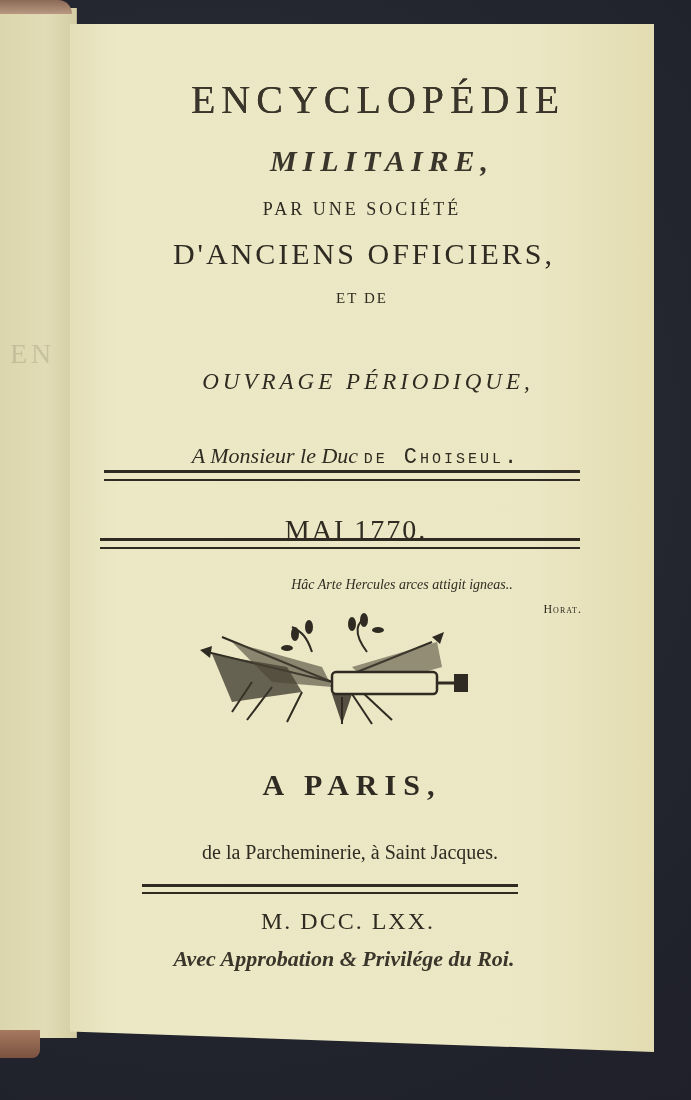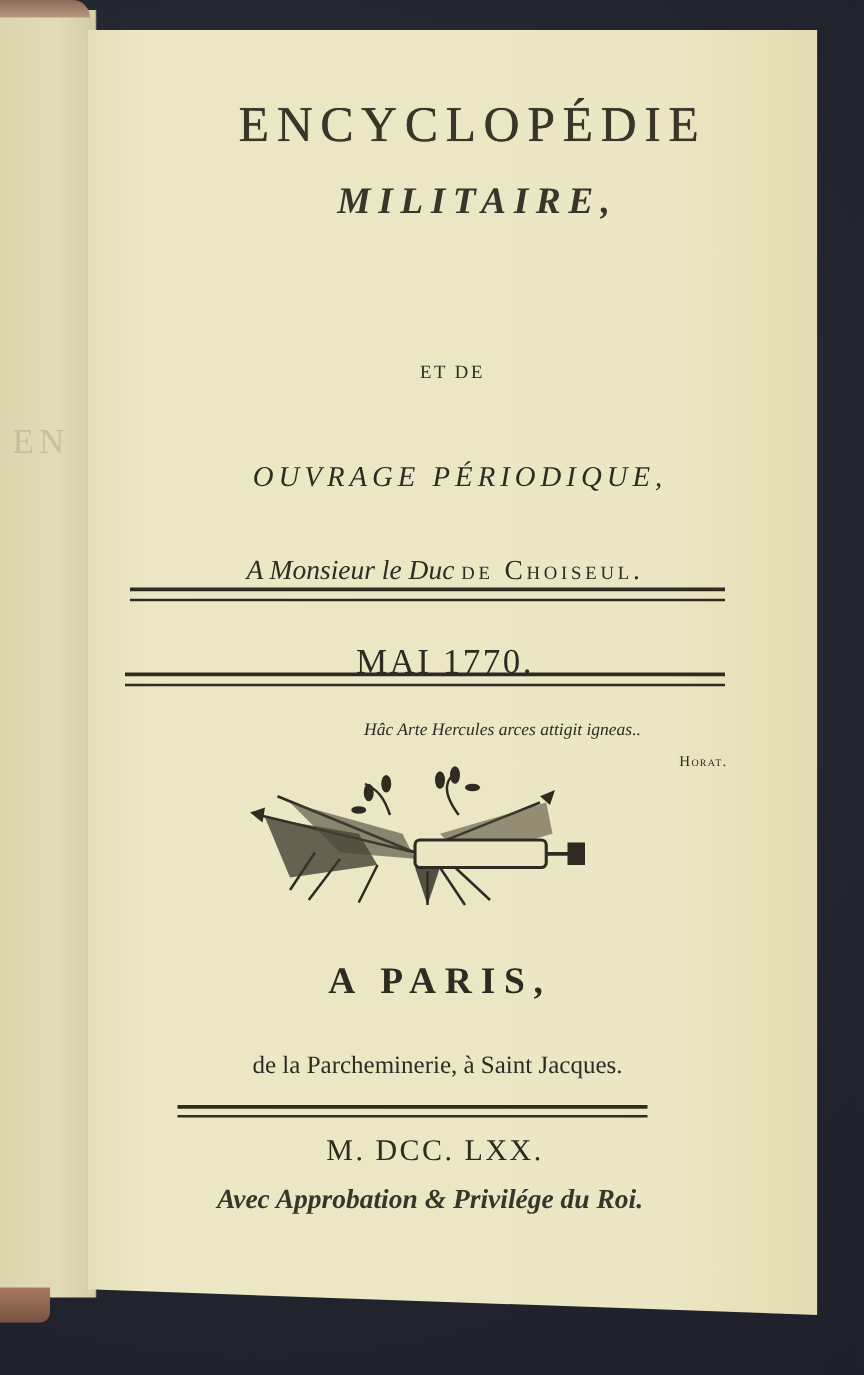--- a/index.html
+++ b/index.html
@@ -41,21 +41,21 @@
     font-weight:normal; text-shadow: 0 0 0.6px #3a352a;
   }
   .subtitle { top:120px; left:20px; font-size:30px; font-style:italic; font-weight:bold; letter-spacing:6px; color:#3a352a; }
   .par { top:175px; font-size:18px; letter-spacing:3px; font-variant:small-caps; }
   .anciens { top:213px; left:2px; font-size:30px; letter-spacing:3px; }
   .etde { top:266px; font-size:15px; letter-spacing:2px; }
   .gens { top:296px; left:-6px; font-size:29px; letter-spacing:4px; }
   .ouvrage { top:345px; left:6px; font-size:23px; font-style:italic; letter-spacing:4px; }
   .dedie { top:390px; font-size:15px; letter-spacing:4px; }
   .dedic { top:419px; left:-6px; font-size:22px; font-style:italic; }
-  .dedic .sc { font-style:normal; font-variant:small-caps; letter-spacing:3px; }
+  .dedic .sc { font-style:normal; font-variant:small-caps; letter-spacing:3px;font-family:Liberation Mono, monospace; }
   .rule { position:absolute; height:0; border-top:3px solid #2f2b22; }
   .rule2 { position:absolute; height:0; border-top:2px solid #2f2b22; }
   .mai { top:490px; left:-6px; font-size:28px; letter-spacing:2px; }
   .motto { top:553px; left:40px; font-size:14px; font-style:italic; }
   .horat { top:578px; left:0; text-align:right; width:512px; font-size:12px; letter-spacing:1px; font-variant:small-caps; }
   .vignette { position:absolute; left:122px; top:588px; width:280px; height:115px; }
   .paris { top:744px; left:-10px; font-size:30px; font-weight:bold; letter-spacing:7px; }
   .chez { top:792px; left:-6px; font-size:17px; }
   .chez .sc { font-variant:small-caps; letter-spacing:1px; }
   .parch { top:817px; left:-12px; font-size:20px; }
@@ -68,20 +68,22 @@
 <div>
   <div class="left-page">
     <span class="ghost-text">EN</span>
   </div>
   <div class="leather-top"></div>
   <div class="leather-bottom"></div>
 
   <div class="page ink">
     <div class="line title">ENCYCLOPÉDIE</div>
     <div class="line subtitle">MILITAIRE,</div>
+    <div class="line par">PAR UNE SOCIÉTÉ</div>
+    <div class="line anciens">D'ANCIENS OFFICIERS,</div>
     <div class="line etde">ET DE</div>
     <div class="line ouvrage">OUVRAGE PÉRIODIQUE,</div>
     <div class="line dedic">
       <span>A Monsieur le Duc </span><span class="sc">de Choiseul.</span>
     </div>
 
     <div class="rule" style="left:34px; width:476px; top:446px;"></div>
     <div class="rule2" style="left:34px; width:476px; top:455px;"></div>
 
     <div class="line mai">MAI 1770.</div>

